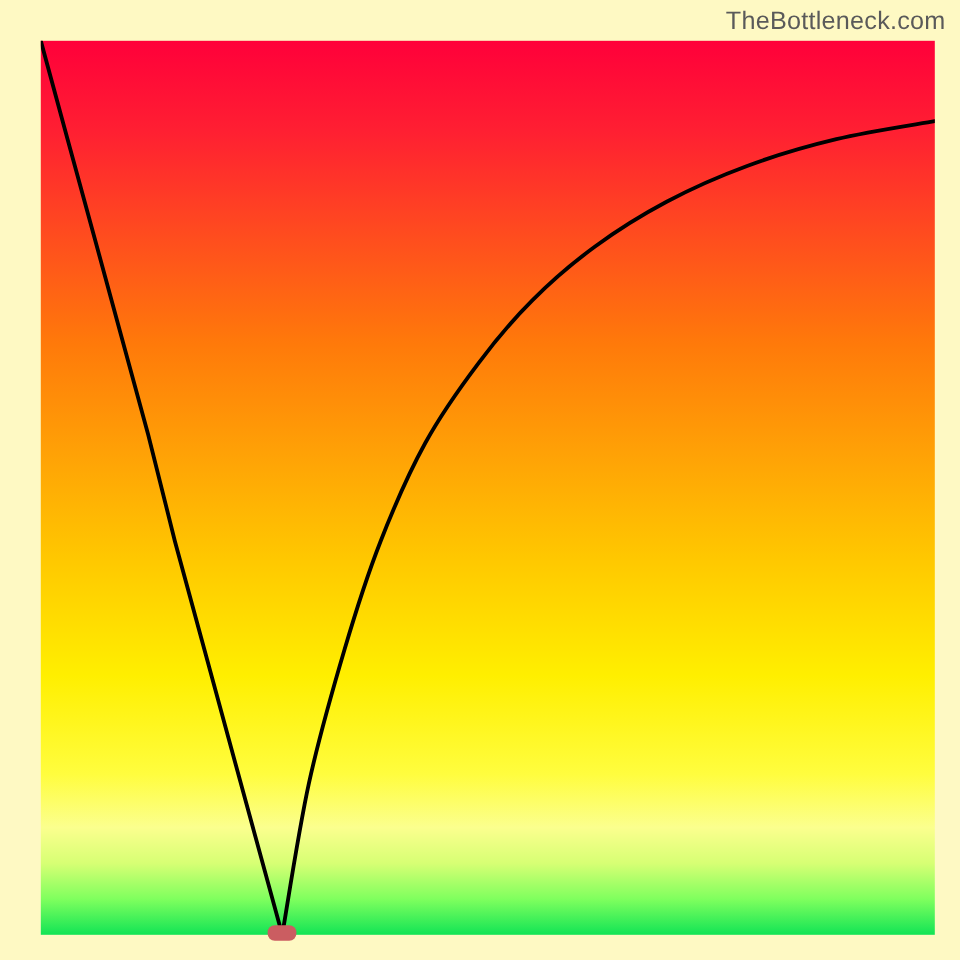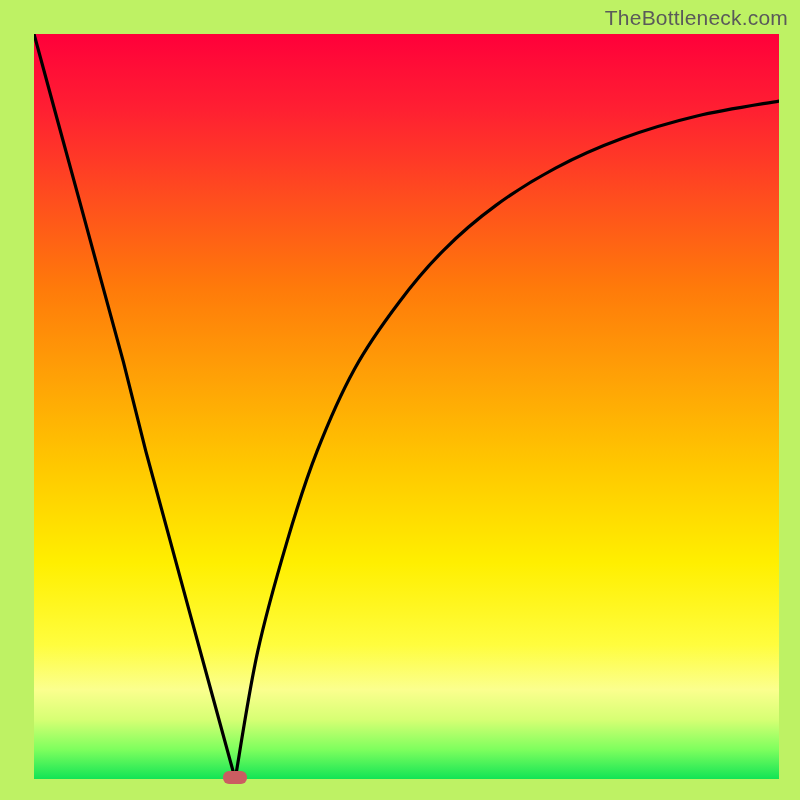--- a/index.html
+++ b/index.html
@@ -8,21 +8,21 @@
     width: 800px;
     height: 800px;
     overflow: hidden;
     background: #000;
     font-family: Arial, Helvetica, sans-serif;
   }
   .frame {
     position: relative;
     width: 800px;
     height: 800px;
-    background: #bef264;
+    background: #fef9c3;
   }
   .plot {
     position: absolute;
     left: 34px;
     top: 34px;
     width: 745px;
     height: 745px;
     background: linear-gradient(
       to bottom,
       #ff003a 0%,

